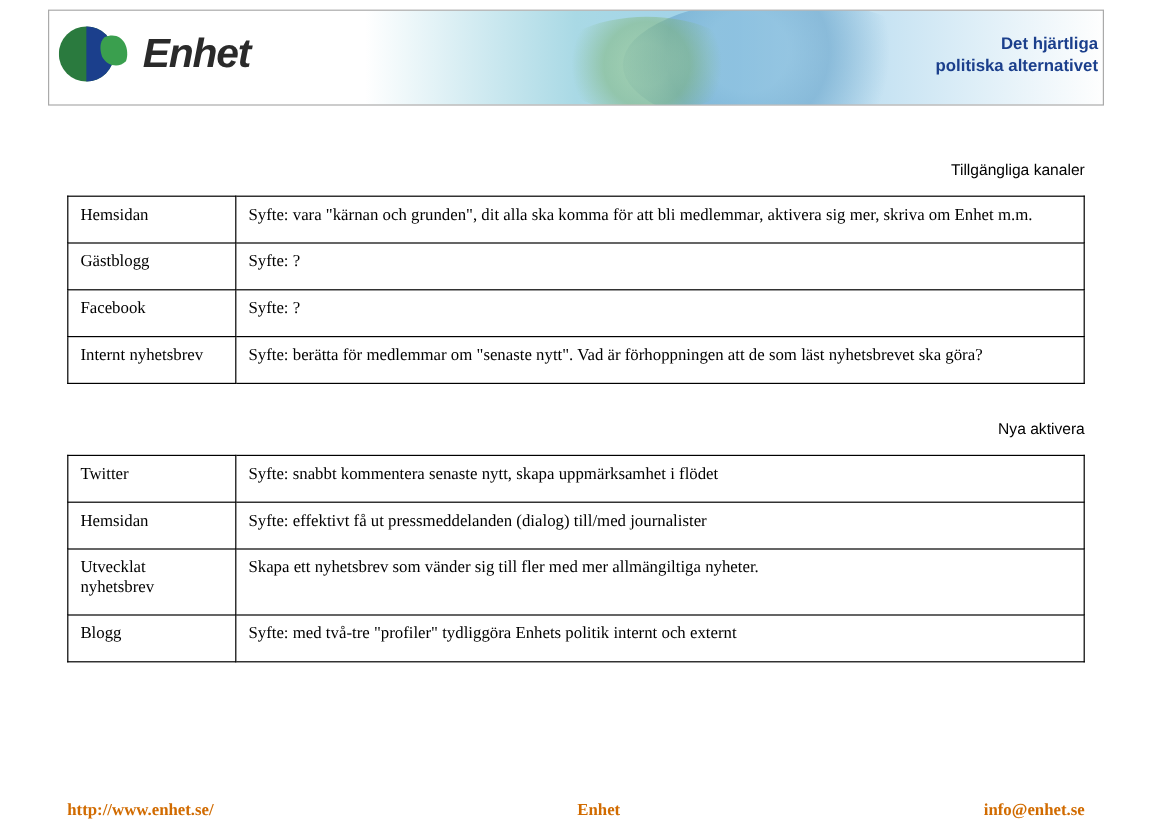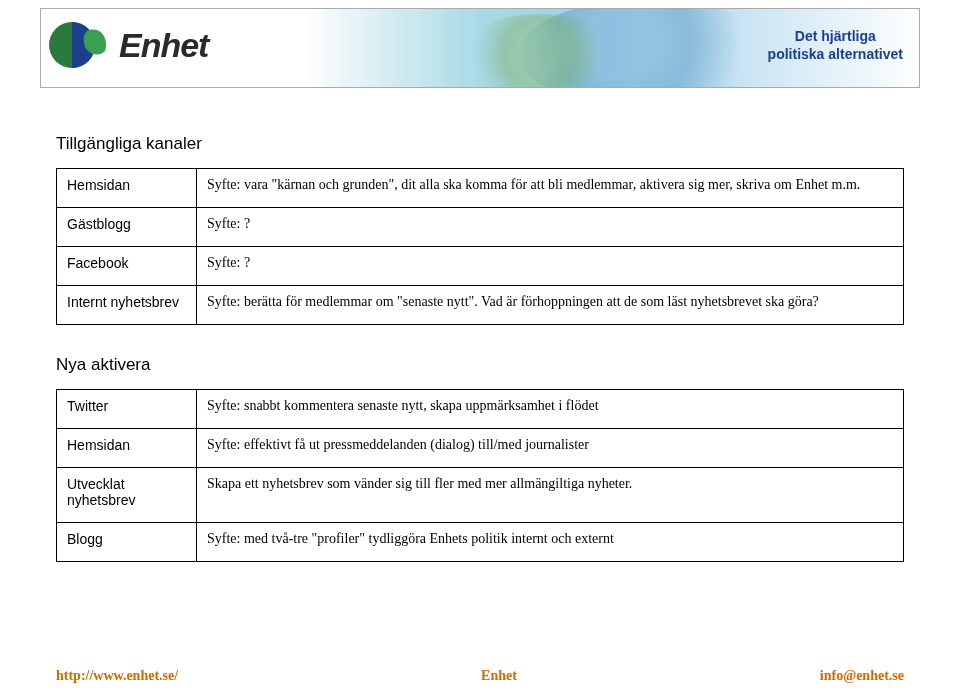--- a/index.html
+++ b/index.html
@@ -56,53 +56,54 @@
   .brand-name {
     font-size: 34px;
     font-weight: bold;
     font-style: italic;
     color: #2a2a2a;
     font-family: Arial, sans-serif;
     letter-spacing: -1px;
   }
   .banner-tagline {
     position: absolute;
-    right: 16px;
+    right: 4px;
     top: 18px;
-    text-align: center;
+    text-align: right;
     font-family: Arial, sans-serif;
     color: #1b3f8c;
     font-size: 14px;
     font-weight: bold;
     line-height: 1.3;
   }
   .content {
     padding: 28px 56px 0 56px;
   }
   h2.section {
     font-family: Arial, Helvetica, sans-serif;
     font-weight: normal;
-    font-size: 17px;
+    font-size: 13px;
     margin: 18px 0 14px 0;
+    text-align: right;
   }
   table.channels {
     width: 100%;
     border-collapse: collapse;
     border: 1px solid #000;
   }
   table.channels td {
     border: 1px solid #000;
     padding: 8px 10px 14px 10px;
     font-size: 14px;
     vertical-align: top;
     font-family: Georgia, serif;
   }
   table.channels td.left {
     width: 140px;
-    font-family: Liberation Sans, sans-serif;
+    font-family: Liberation Serif, serif;
     font-size: 14px;
   }
   .footer {
     position: absolute;
     bottom: 12px;
     left: 56px;
     right: 56px;
     display: flex;
     justify-content: space-between;
     font-family: Georgia, serif;

